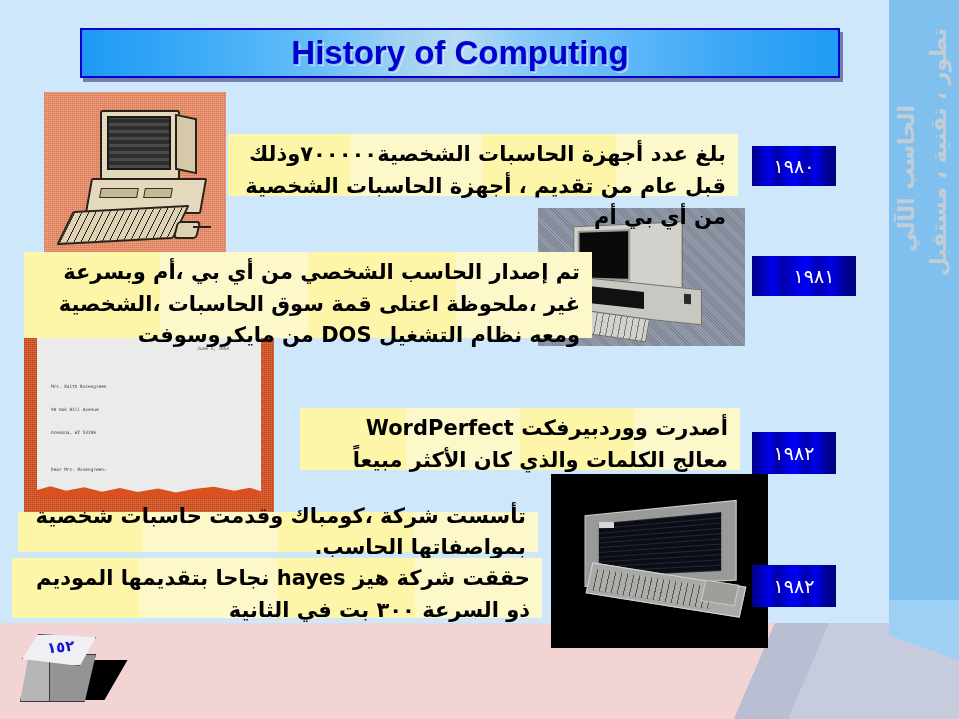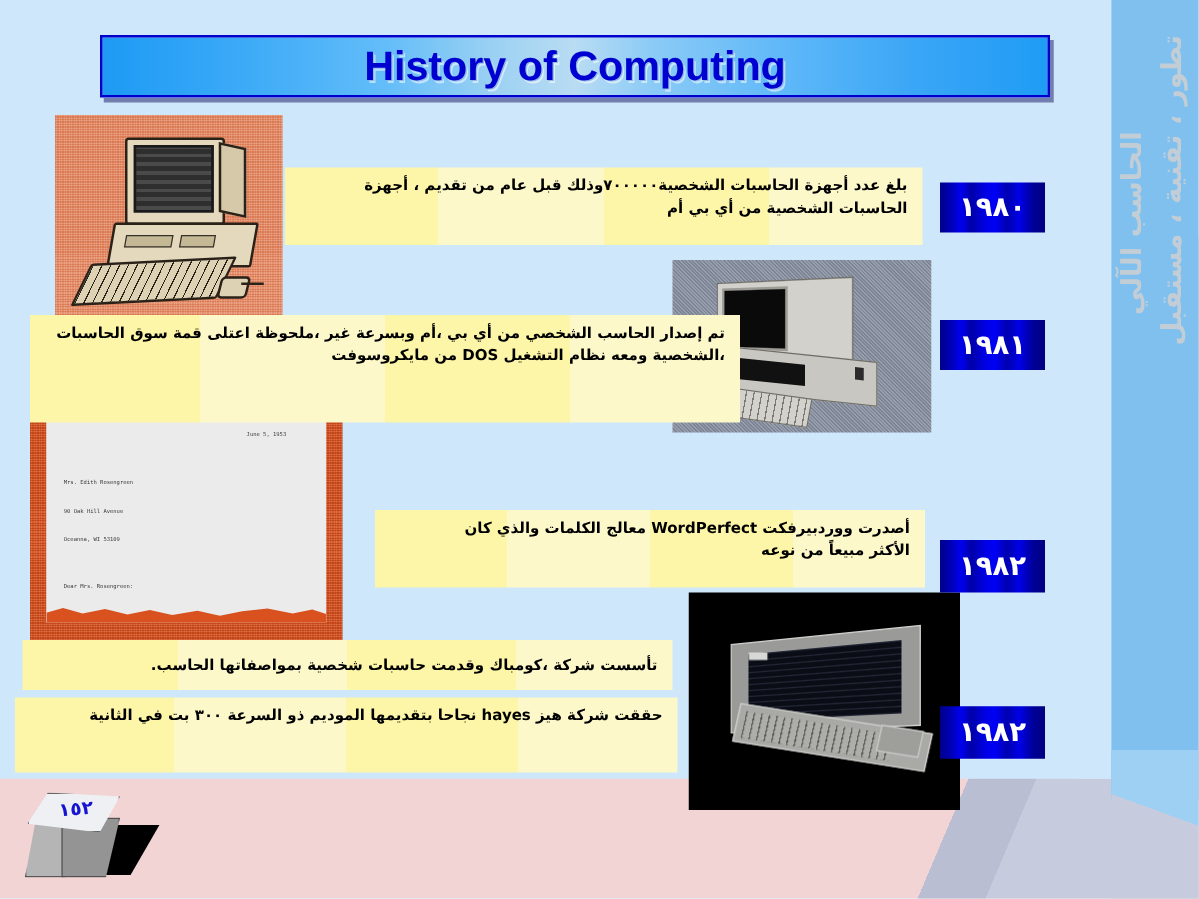--- a/index.html
+++ b/index.html
@@ -117,21 +117,21 @@
 
   
   .callout {
     position: absolute;
     background: linear-gradient(90deg,
        #fdf6a8 0%, #fdf6a8 24%, #fcf8c9 24%,
        #fcf8c9 50%, #fdf6a8 50%, #fdf6a8 76%,
        #fcf8c9 76%, #fcf8c9 100%);
     color: #000;
     font-family: "DejaVu Sans", sans-serif;
-    font-size: 12px;
+    font-size: 21px;
     line-height: 1.5;
     font-weight: 600;
     direction: rtl;
     padding: 5px 12px 5px 12px;
     box-sizing: border-box;
   }
 
   #callout-1 { left: 228px; top: 134px; width: 510px; height: 62px; }
   #callout-2 { left: 24px;  top: 252px; width: 568px; height: 86px; }
   #callout-3 { left: 300px; top: 408px; width: 440px; height: 62px; padding-left: 37px; }
@@ -141,29 +141,29 @@
 
   
   .year-badge {
     position: absolute;
     background: linear-gradient(90deg,
       #00008b 0%, #0000b4 10%, #0000ee 20%,
       #0000a8 30%, #0000e0 42%, #0000f8 52%,
       #0000b0 64%, #0000e8 76%, #00009a 88%, #000080 100%);
     color: #ffffff;
     font-family: "DejaVu Sans", sans-serif;
-    font-size: 22px;
-    font-weight: 700;
+    font-size: 19px;
+    font-weight: 400;
     display: flex;
     align-items: center;
     justify-content: center;
     letter-spacing: 2px;
   }
   #year-1 { left: 752px; top: 146px; width: 84px; height: 40px; }
-  #year-2 { left: 752px; top: 256px; width: 84px; height: 40px; }
+  #year-2 { left: 752px; top: 256px; width: 84px; height: 40px; padding-left: 20px; }
   #year-3 { left: 752px; top: 432px; width: 84px; height: 42px; }
   #year-4 { left: 752px; top: 565px; width: 84px; height: 42px; }
 
   
   .pic { position: absolute; overflow: hidden; }
 
   
   #pic-desktop {
     left: 44px; top: 92px; width: 182px; height: 178px;
     background:

